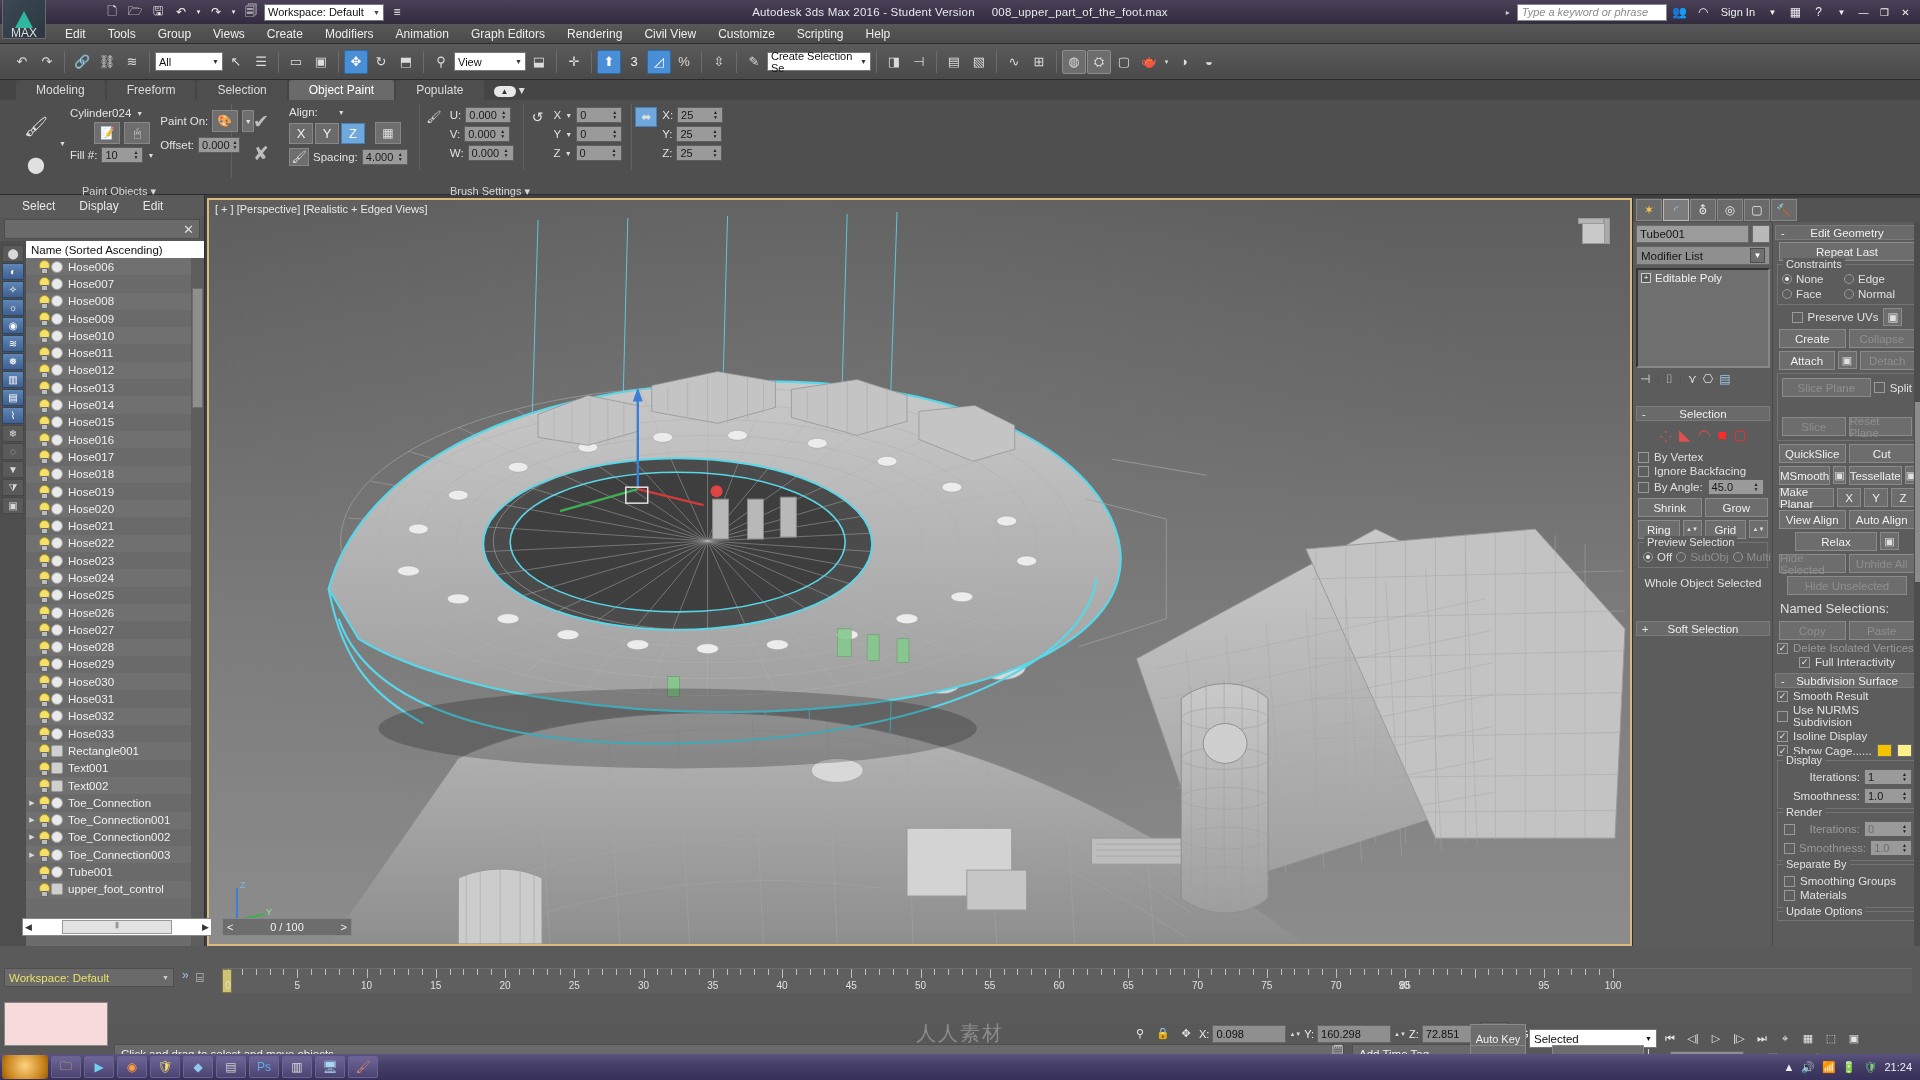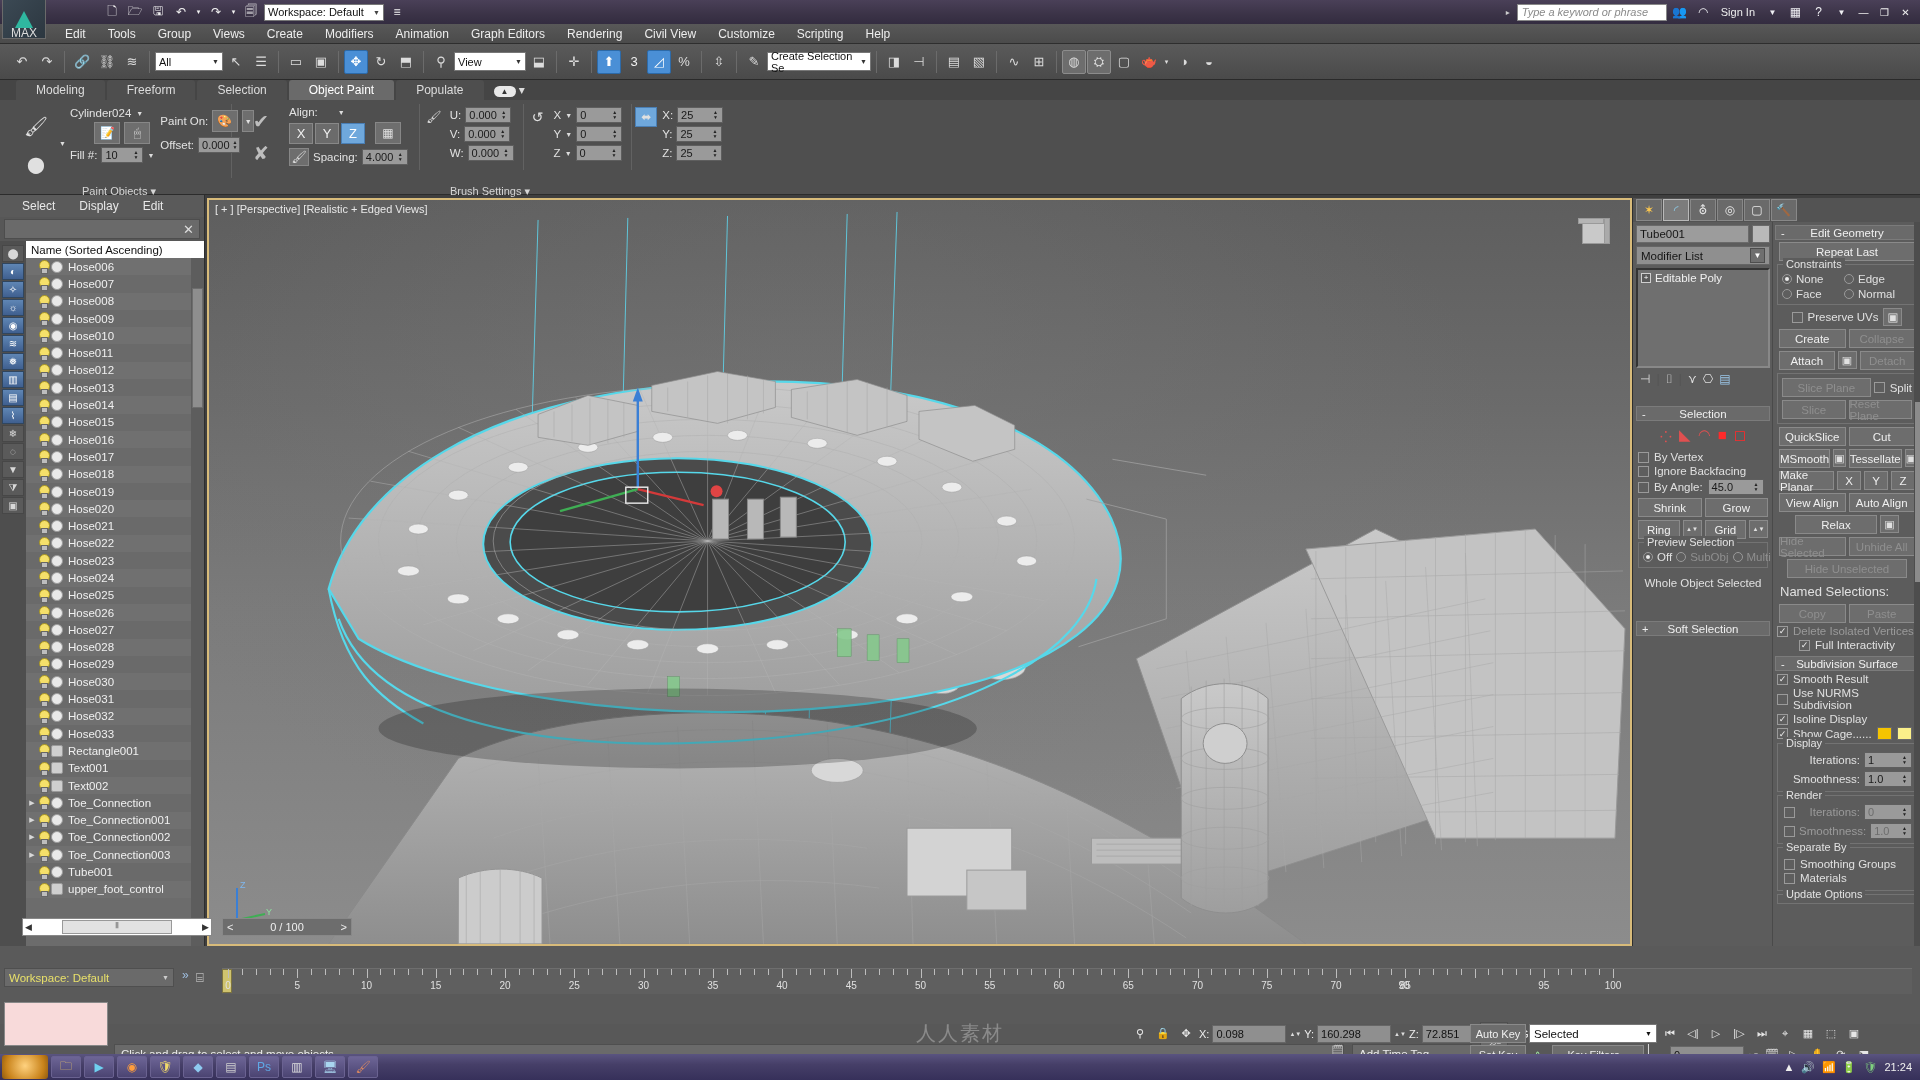--- a/index.html
+++ b/index.html
@@ -250,21 +250,21 @@
   }
   .grp > .gt {
     position:absolute; top:-7px; left:5px; background:#5c5c5c; padding:0 3px;
     font-size:11px; color:#e2e2e2;
   }
   .btn {
     background:#6d6d6d; border:1px solid #8a8a8a; height:19px; font-size:11.5px;
     color:#efefef; display:flex; align-items:center; justify-content:center;
   }
   .btn.dim { color:#8f8f8f; }
-  .rowb { display:flex; gap:3px; margin-bottom:3px; }
+  .rowb { display:flex; gap:3px; margin-bottom:20px; }
   .chk { width:11px; height:11px; border:1px solid #9a9a9a; background:#5e5e5e;
          display:inline-flex; align-items:center; justify-content:center;
          font-size:9px; color:#eee; flex:none;}
   .chkrow { display:flex; align-items:center; gap:5px; font-size:11.5px; margin:2px 2px; }
   .radio { width:10px; height:10px; border-radius:50%; border:1px solid #9a9a9a;
            background:#5e5e5e; position:relative; flex:none;}
   .radio.on::after { content:""; position:absolute; left:2px; top:2px; width:4px; height:4px;
                      border-radius:50%; background:#ececec; }
   .subbtn { width:19px; height:18px; border:1px solid #8a8a8a; background:#6d6d6d;
             display:flex;align-items:center;justify-content:center;}
@@ -323,21 +323,21 @@
   }
   .coordlbl { font-size:11px; color:#ededed; }
   .gridlbl { font-size:11.5px; color:#ededed; margin-left:6px; }
   .addtag {
     position:absolute; left:1352px; top:20px; width:120px; height:19px; background:#6a6a6a;
     border:1px solid #4f4f4f; font-size:11.5px; color:#ededed; display:flex;
     align-items:center; padding-left:6px;
   }
   .animctrl { position:absolute; right:2px; top:-4px; width:448px; height:46px; }
   .akbtn {
-    height:19px; background:#6d6d6d; border:1px solid #8a8a8a; font-size:11px;
+    height:29px; background:#6d6d6d; border:1px solid #8a8a8a; font-size:11px;
     color:#efefef; display:flex; align-items:center; justify-content:center;
   }
   .selcombo {
     height:19px; background:#fff; border:1px solid #777; color:#111; font-size:11.5px;
     display:flex; align-items:center; padding:0 4px;
   }
   .selcombo .arw { margin-left:auto; font-size:7px; }
   .navico { width:20px; height:19px; display:flex; align-items:center; justify-content:center;
             font-size:11px; color:#e6e6e6; }
   
@@ -377,20 +377,25 @@
       <div class="qbtn">↶</div>
       <div class="qbtn" style="width:9px;font-size:7px">▾</div>
       <div class="qbtn">↷</div>
       <div class="qbtn" style="width:9px;font-size:7px">▾</div>
       <div class="qbtn">🗐</div>
       <div class="ws-combo">
         <span>Workspace: Default</span>
         <span class="arw">▼</span>
       </div>
       <div class="qbtn">≡</div>
+    </div>
+    <div class="title-text">
+      <span>Autodesk 3ds Max 2016 - Student Version</span>
+      &nbsp;&nbsp;&nbsp;
+      <span>008_upper_part_of_the_foot.max</span>
     </div>
     <div class="tr-group">
       <span class="kw-arrow">▸</span>
       <div class="kw-input">
         <span>Type a keyword or phrase</span>
       </div>
       <div class="tr-ico">👥</div>
       <div class="tr-ico">◠</div>
       <span class="signin">Sign In</span>
       <div class="tr-ico" style="font-size:8px">▼</div>

